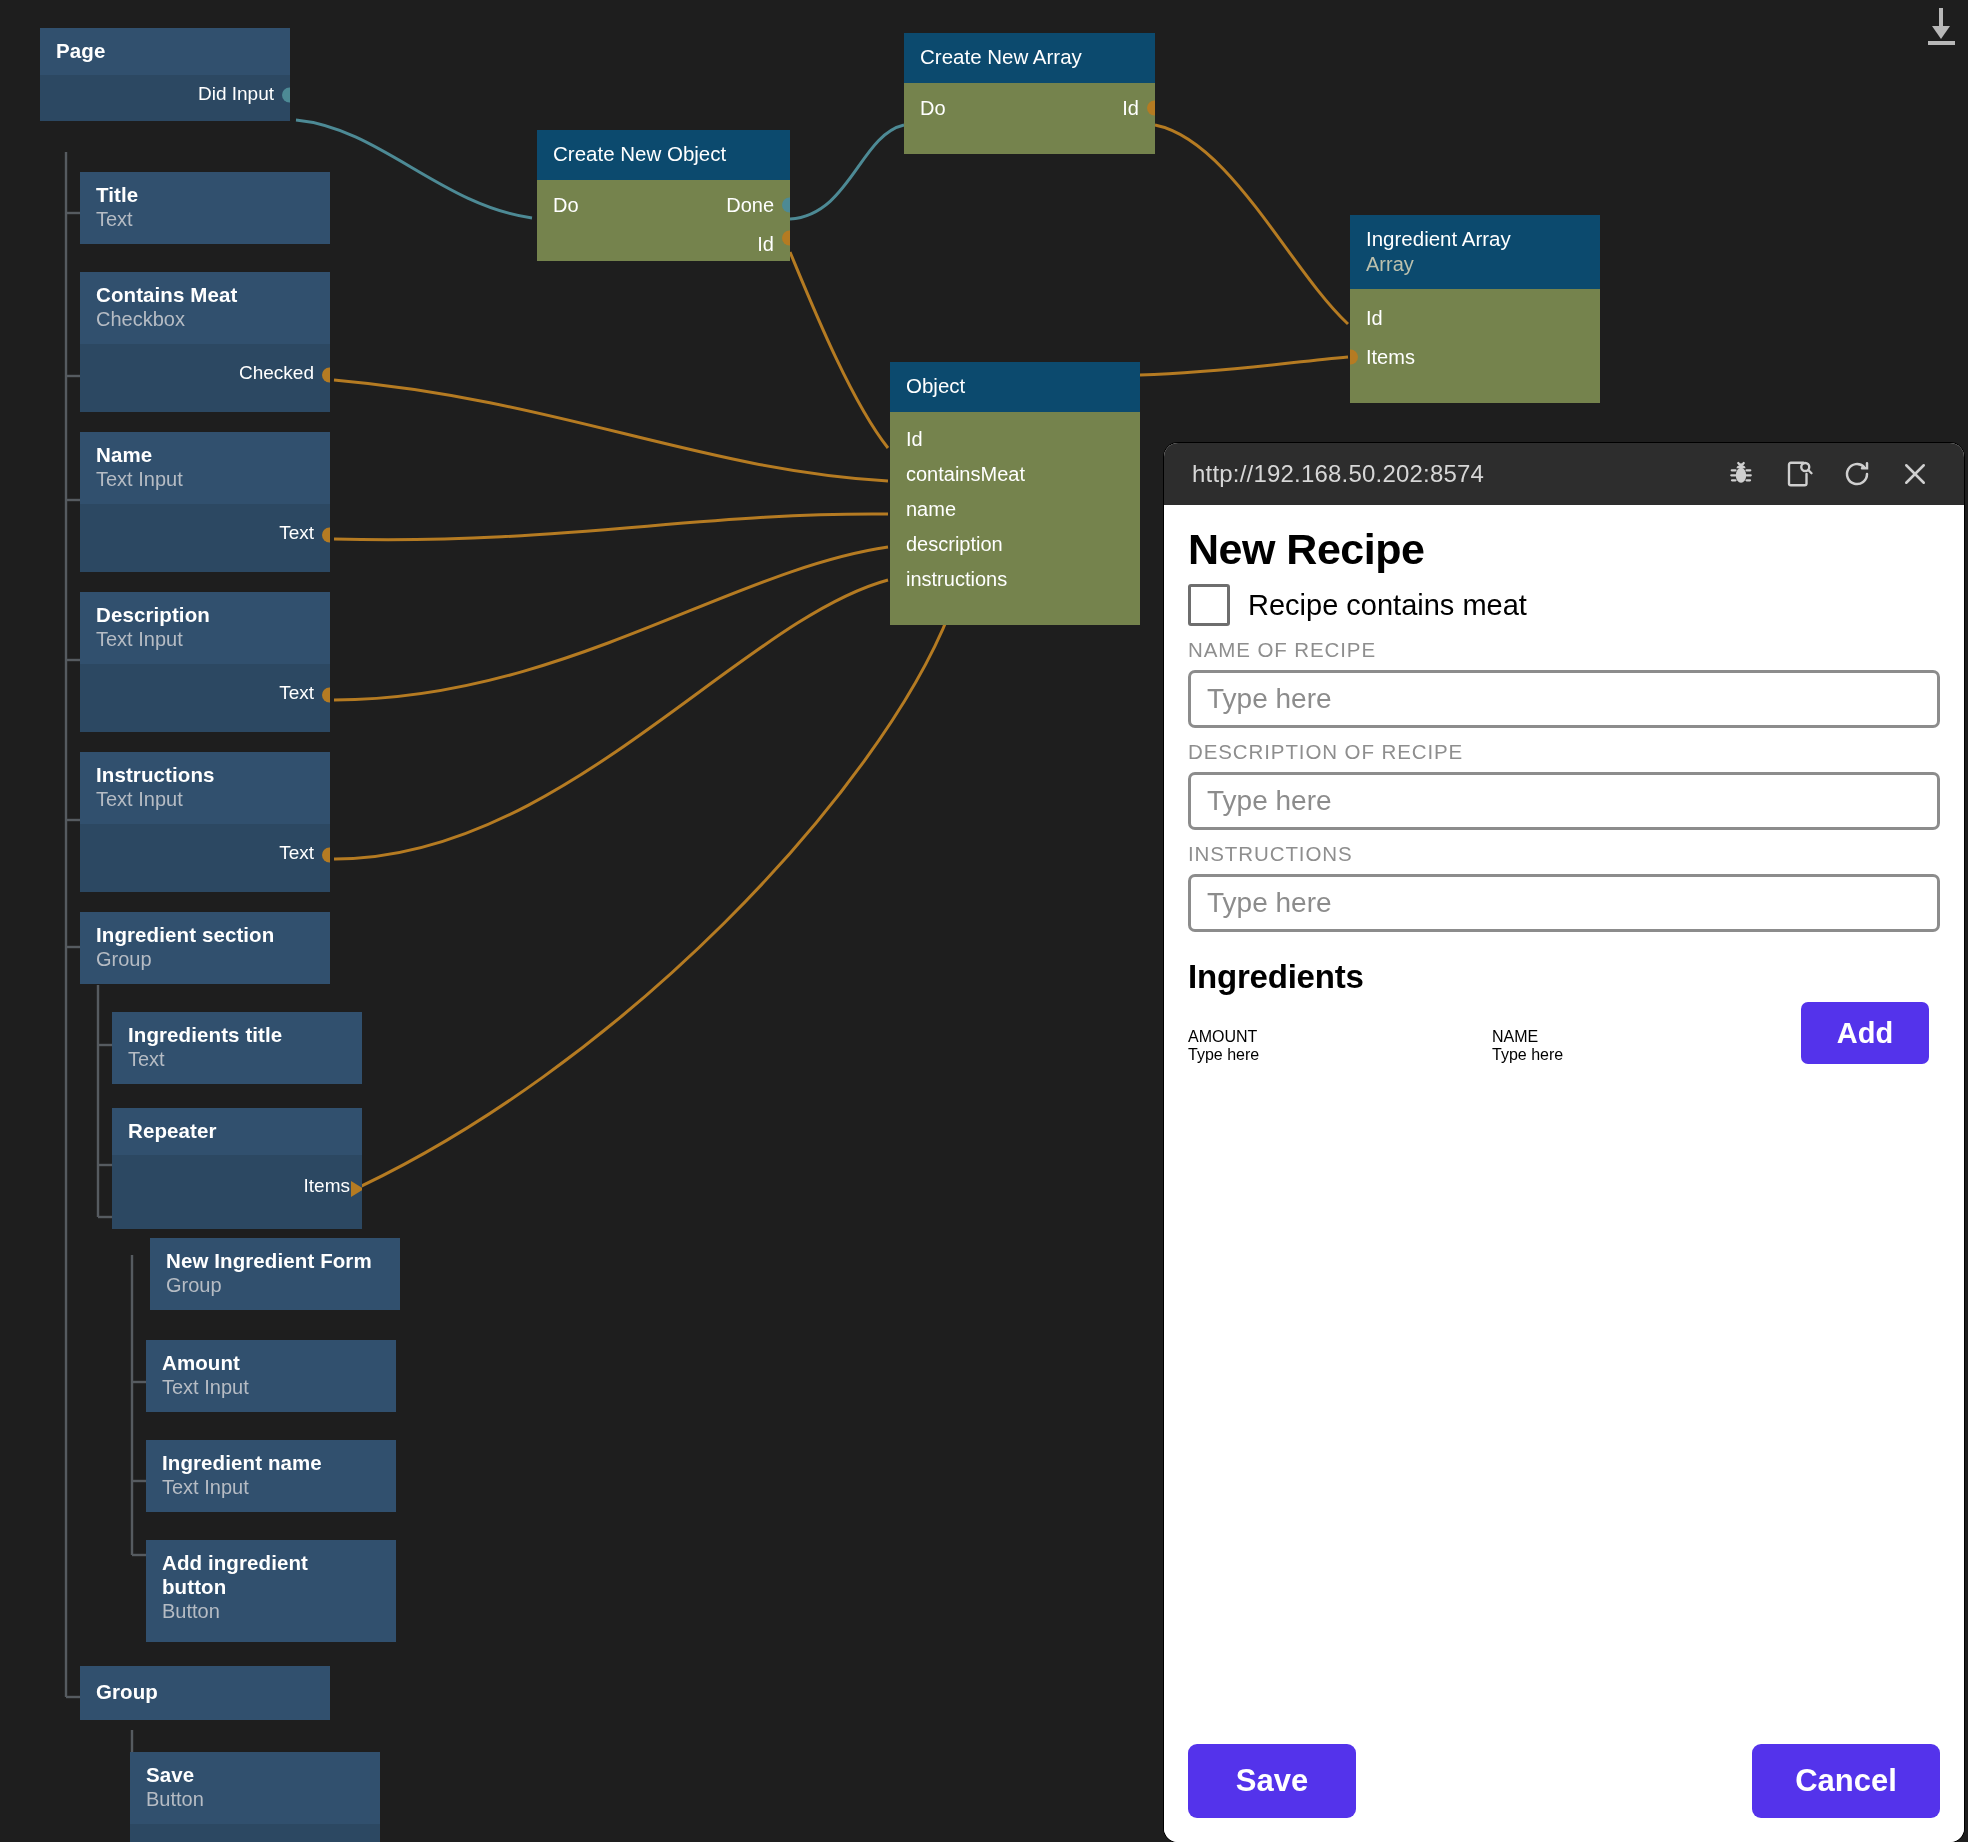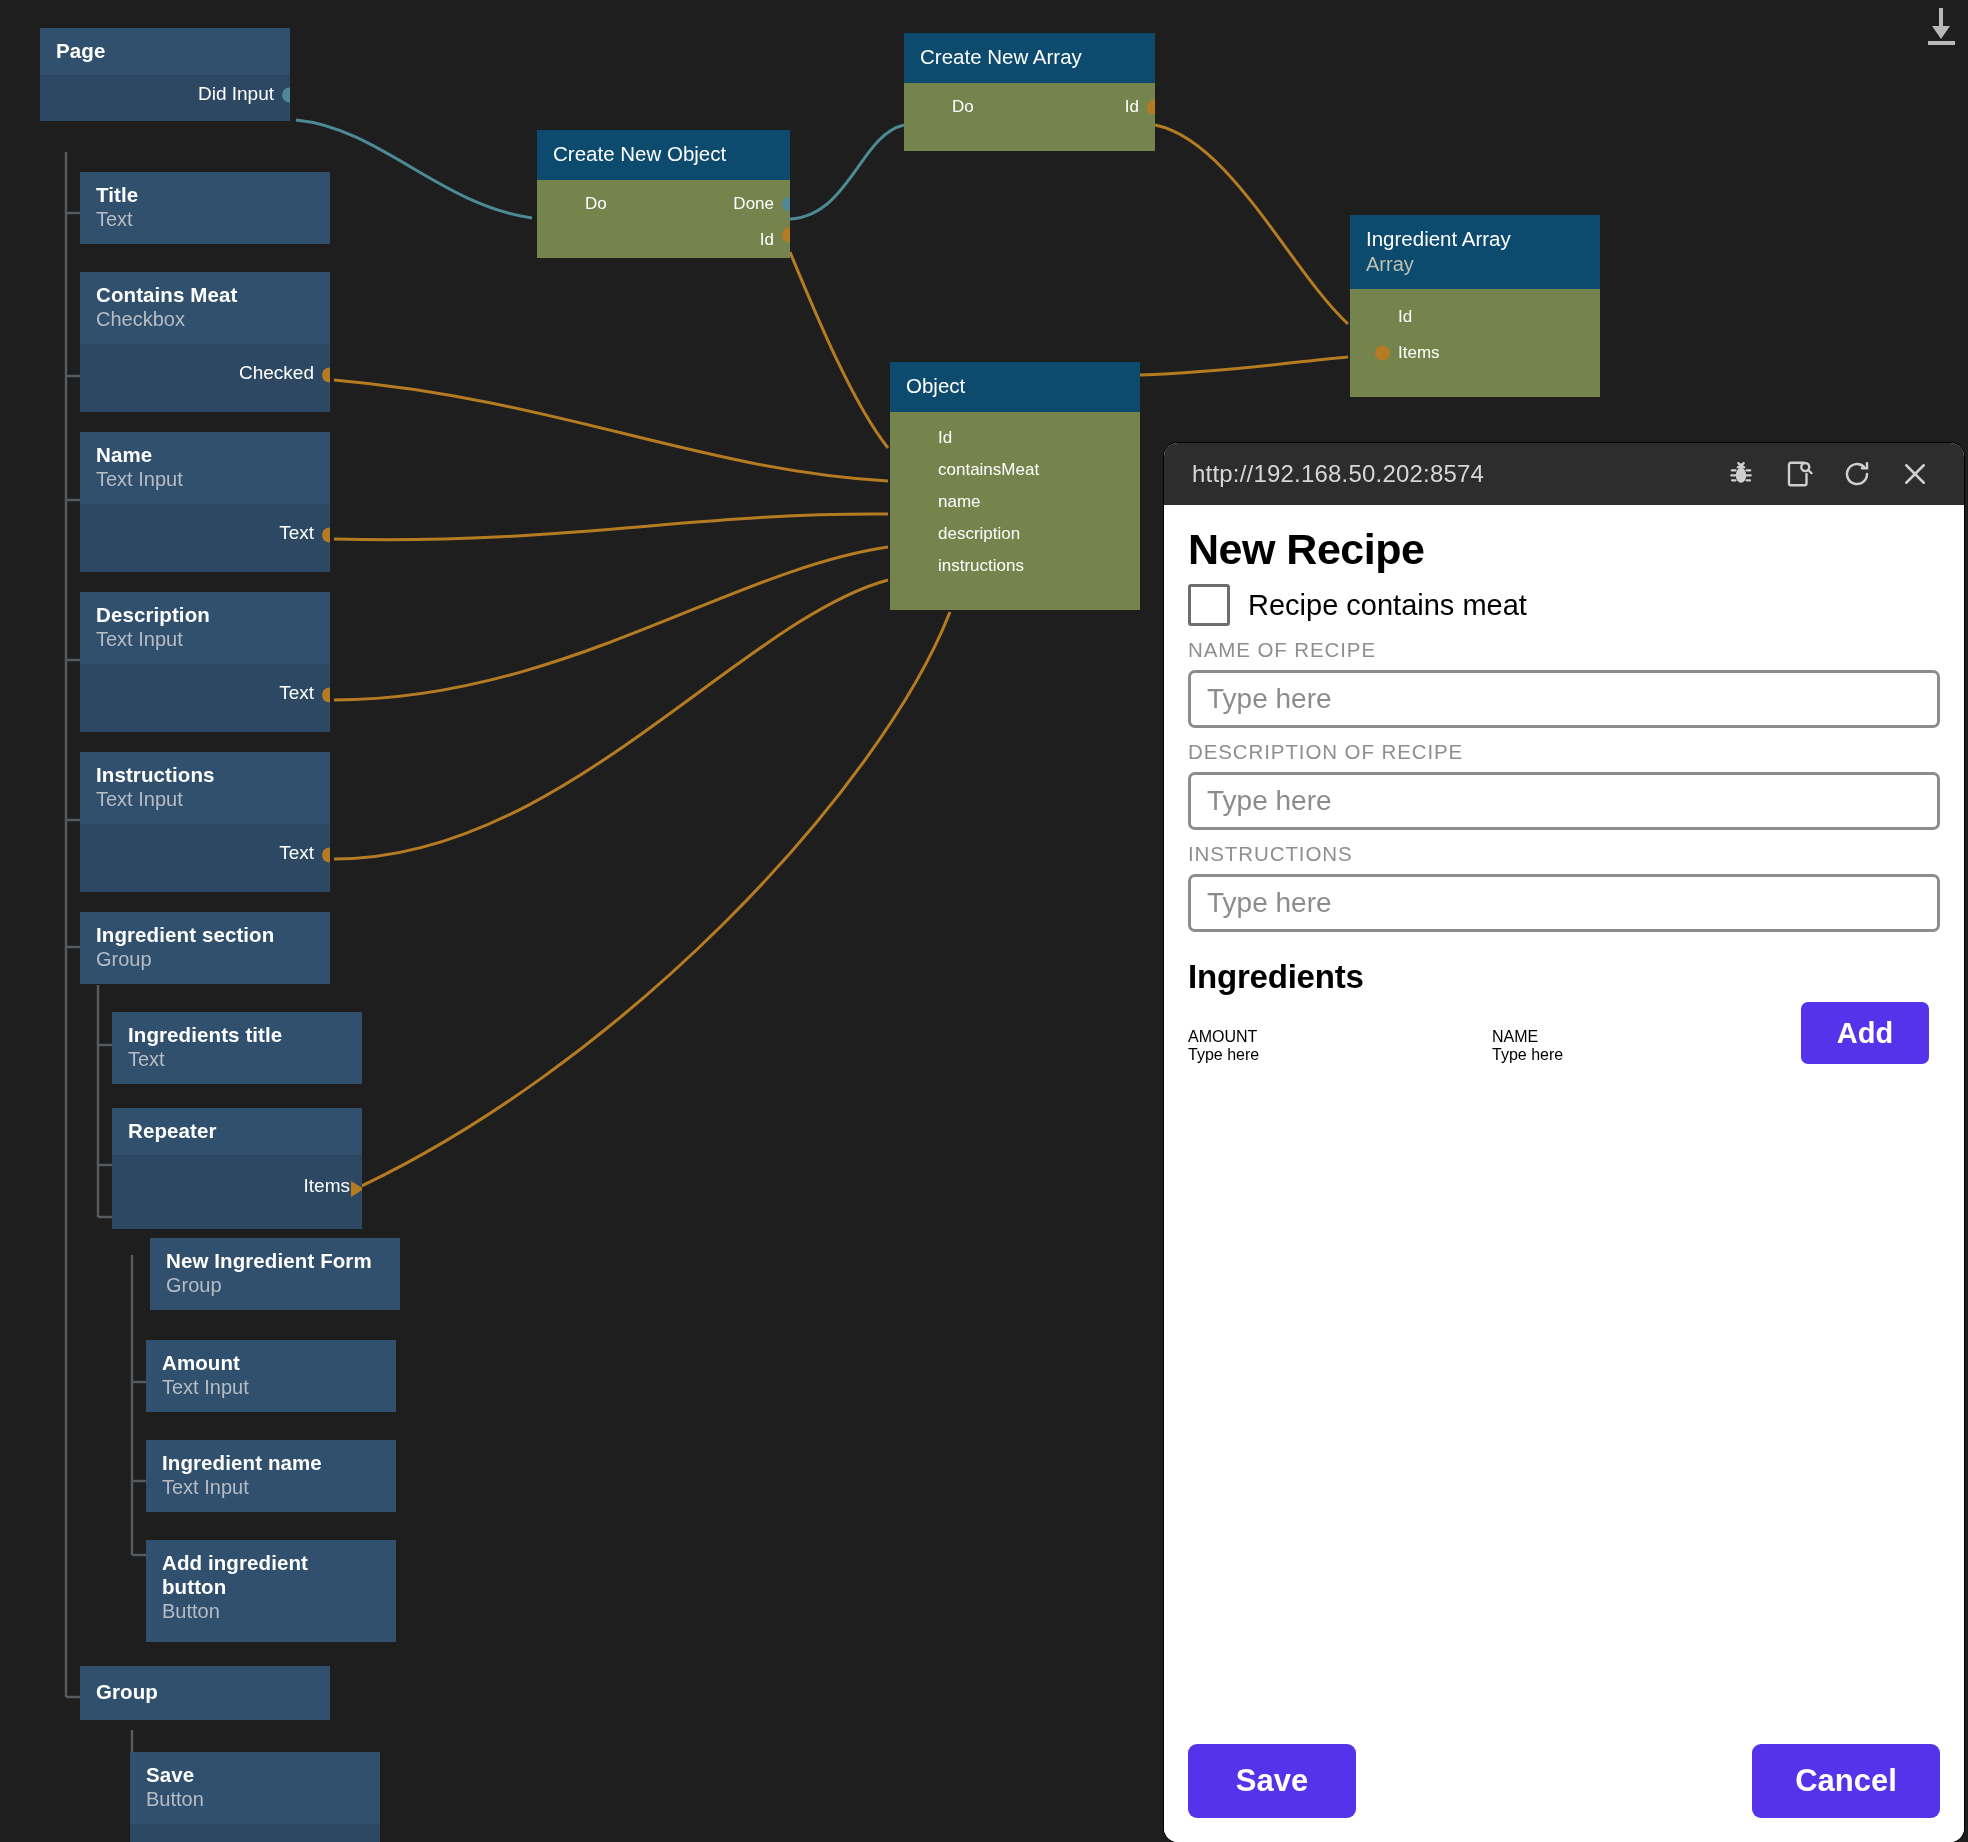--- a/index.html
+++ b/index.html
@@ -53,21 +53,21 @@
     border-top:8px solid transparent; border-bottom:8px solid transparent;
     border-left:13px solid #b57b22;
   }
 
   
   .gnode { position:absolute; background:#7e8c53; color:#fff; overflow:hidden; }
   .gnode .hdr { padding:12px 16px 13px 16px; background:#0c4a6e; }
   .gnode .hdr .nm { font-size:20.5px; font-weight:400; color:#fff; line-height:1.2; }
   .gnode .hdr .ty { font-size:20px; color:#bcc0ad; line-height:1.2; }
   .gnode .body { background:#75834d; padding:6px 0 10px 0; }
-  .gnode .row { position:relative; font-size:17px; color:#fff; padding:8px 16px; min-height:26px;margin-left:32px; }
+  .gnode .row { position:relative; font-size:20px; color:#fff; padding:8px 16px; min-height:26px; }
   .gnode .row .lbl-l { }
   .gnode .row .lbl-r { position:absolute; right:16px; top:8px; }
   .gnode .pin { position:absolute; width:15px; height:15px; border-radius:50%; background:#b57b22; top:50%; transform:translateY(-50%); }
   .gnode .pin.out { right:-7px; }
   .gnode .pin.outcy { right:-7px; background:#4d8a95; }
 
   
   #browser {
     position:absolute; left:1164px; top:443px; width:800px; height:1399px;
     border-radius:14px 14px 14px 14px;

